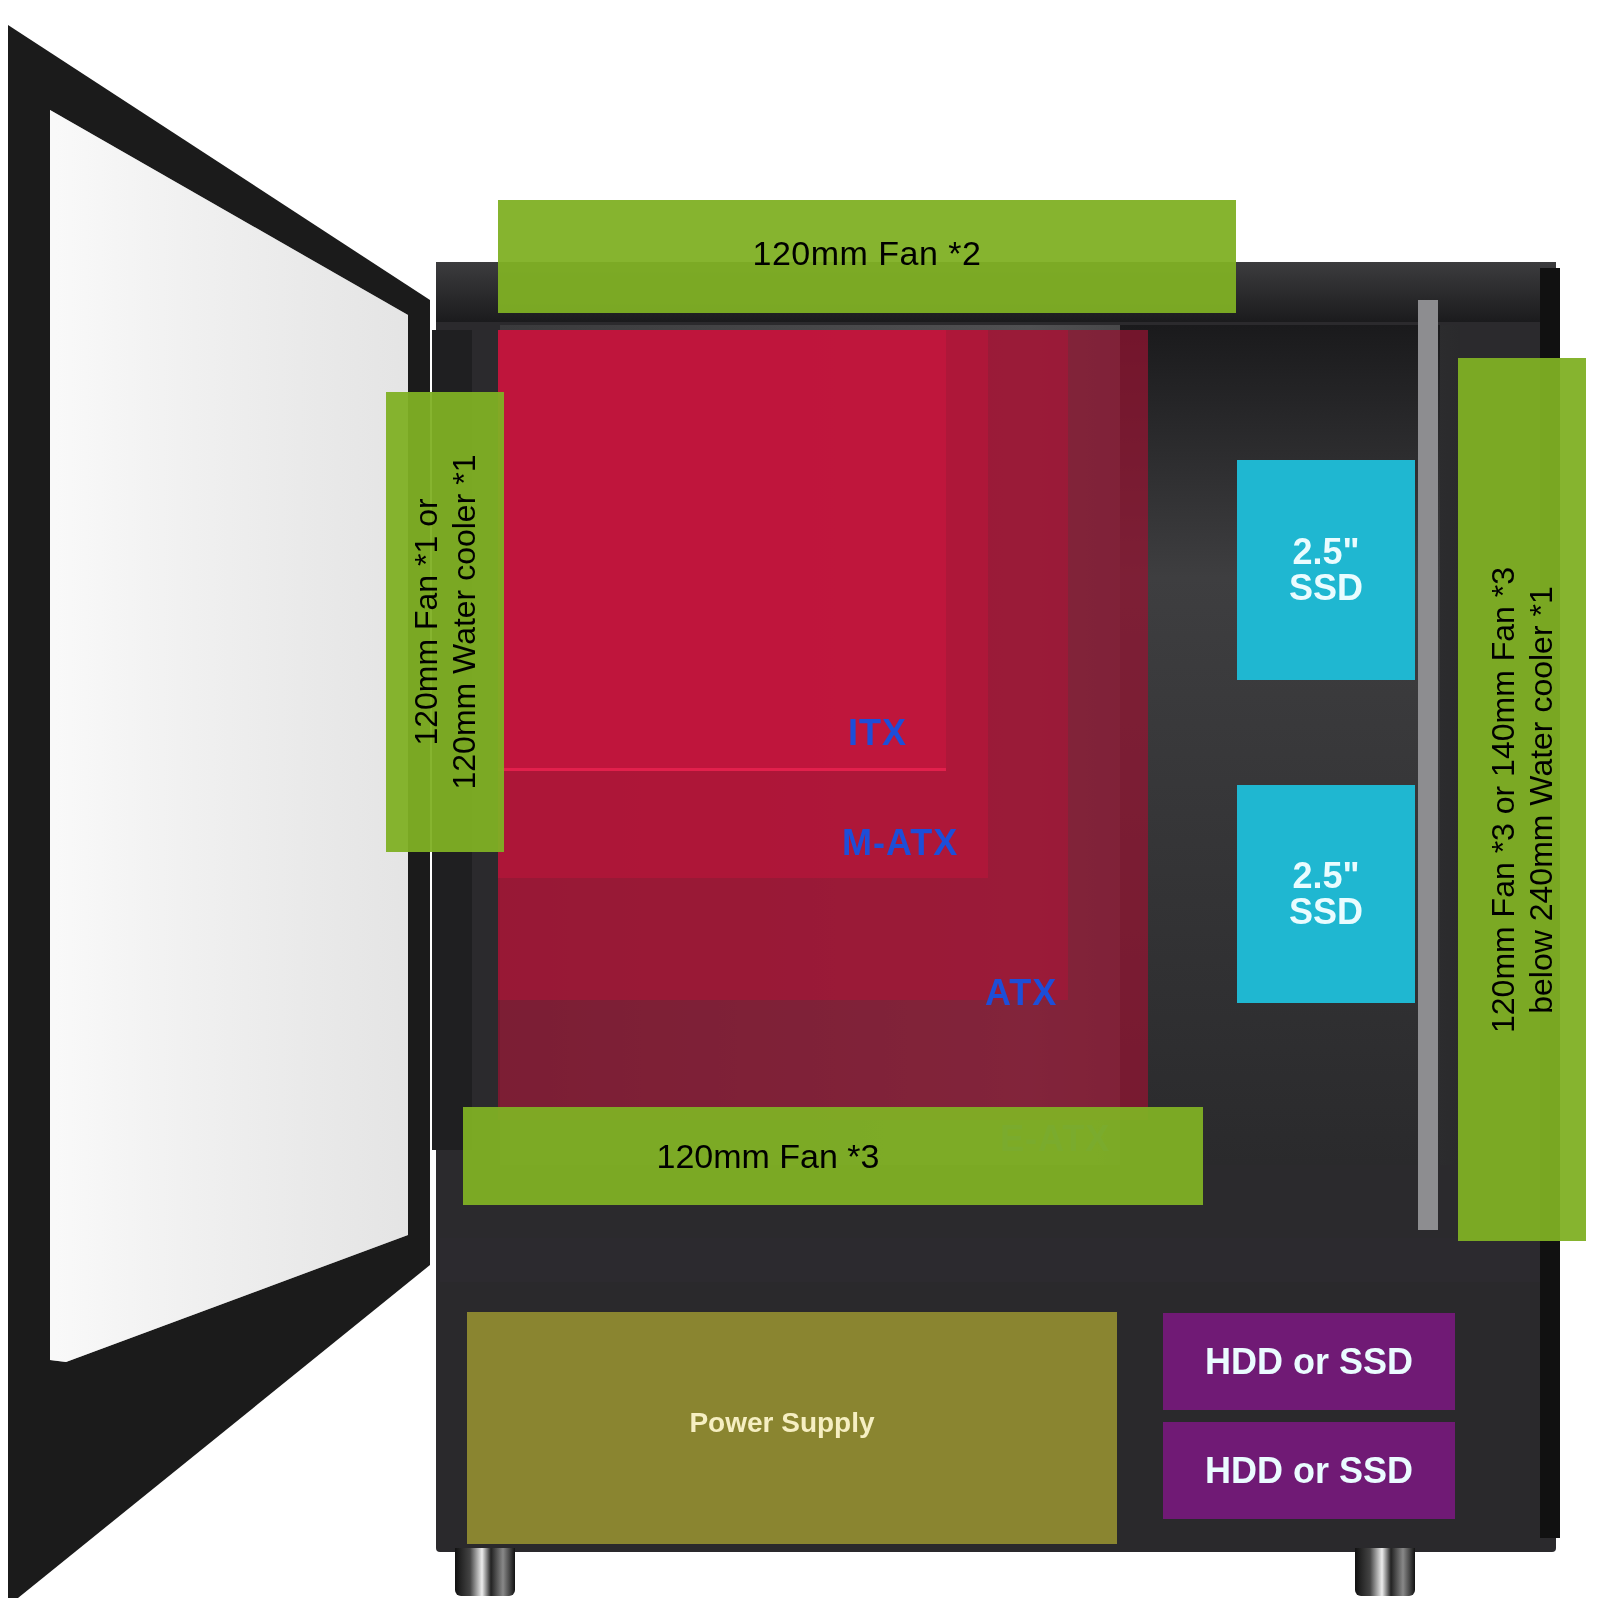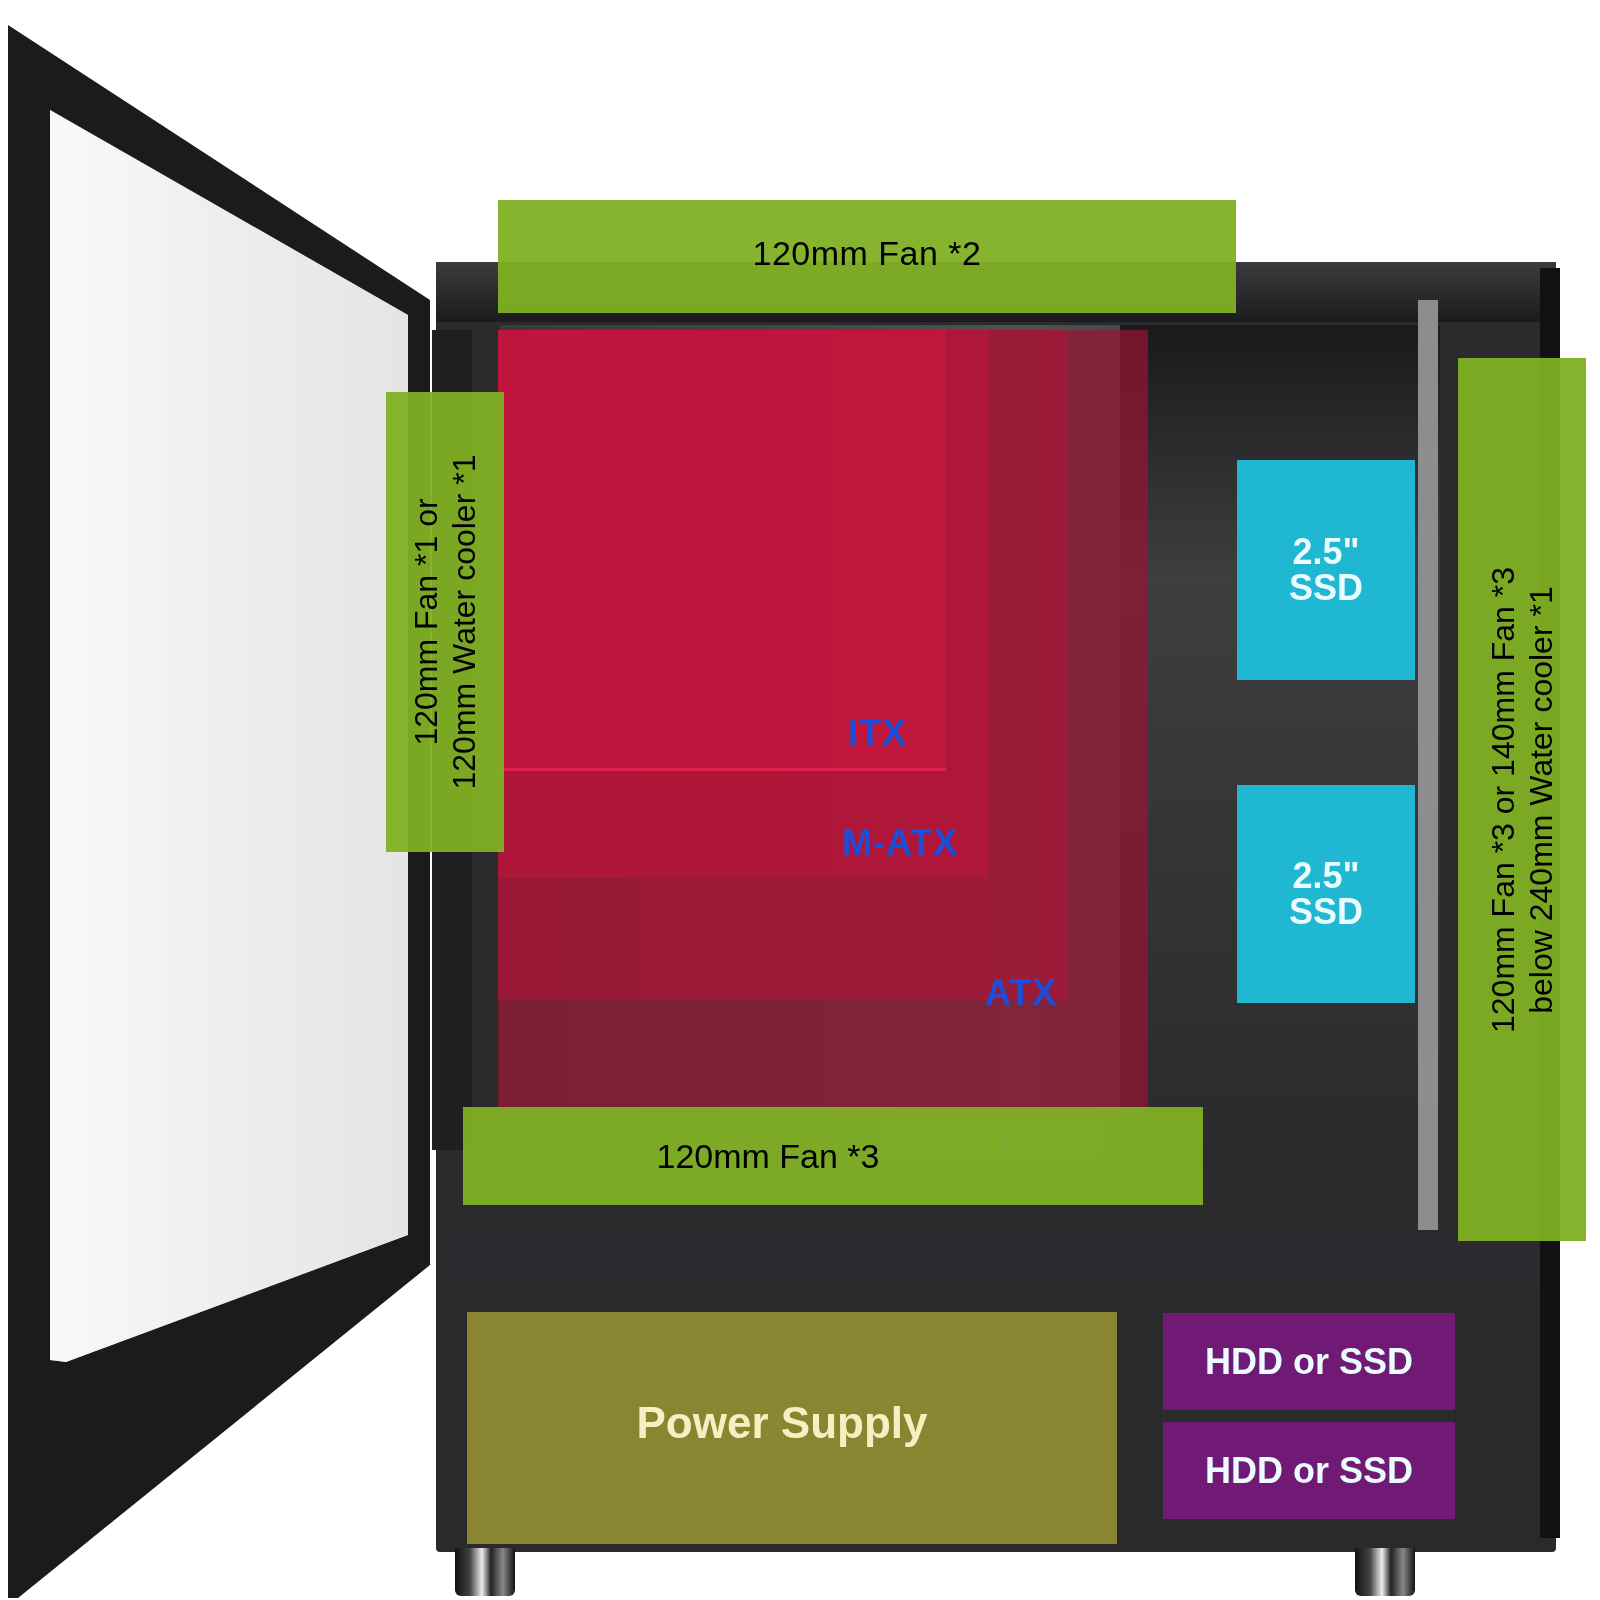--- a/index.html
+++ b/index.html
@@ -96,21 +96,21 @@
   </div>
 </div>
 <div class="abs cyan" style="left:1237px;top:785px;width:178px;height:218px;">
   <div class="ssd-text">
     <div>2.5"</div>
     <div>SSD</div>
   </div>
 </div>
 
 <div class="abs olive" style="left:467px;top:1312px;width:650px;height:232px;">
-  <span style="font-size:44px;margin-left:-20px;margin-top:-10px;">Power Supply</span>
+  <span style="font-size:28px;margin-left:-20px;margin-top:-10px;">Power Supply</span>
 </div>
 
 <div class="abs cyan bright" style="left:1163px;top:1313px;width:292px;height:97px;">
   <span style="font-size:36px;">HDD or SSD</span>
 </div>
 <div class="abs cyan bright" style="left:1163px;top:1422px;width:292px;height:97px;">
   <span style="font-size:36px;">HDD or SSD</span>
 </div>
 
 </body></html>

